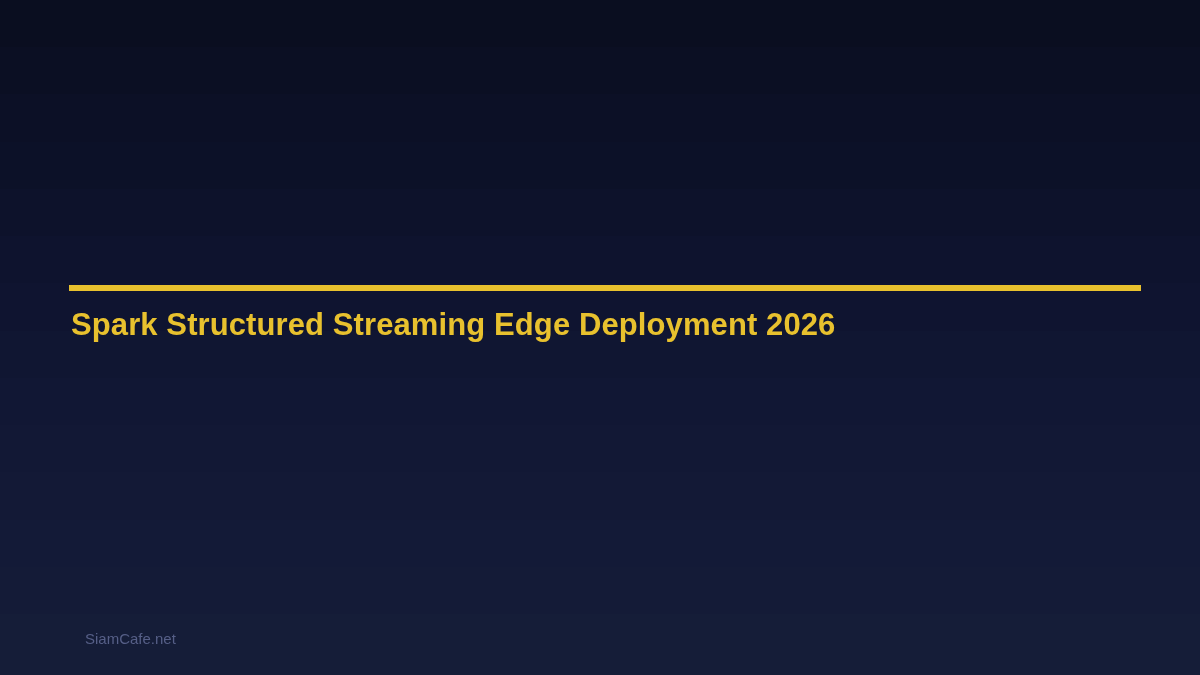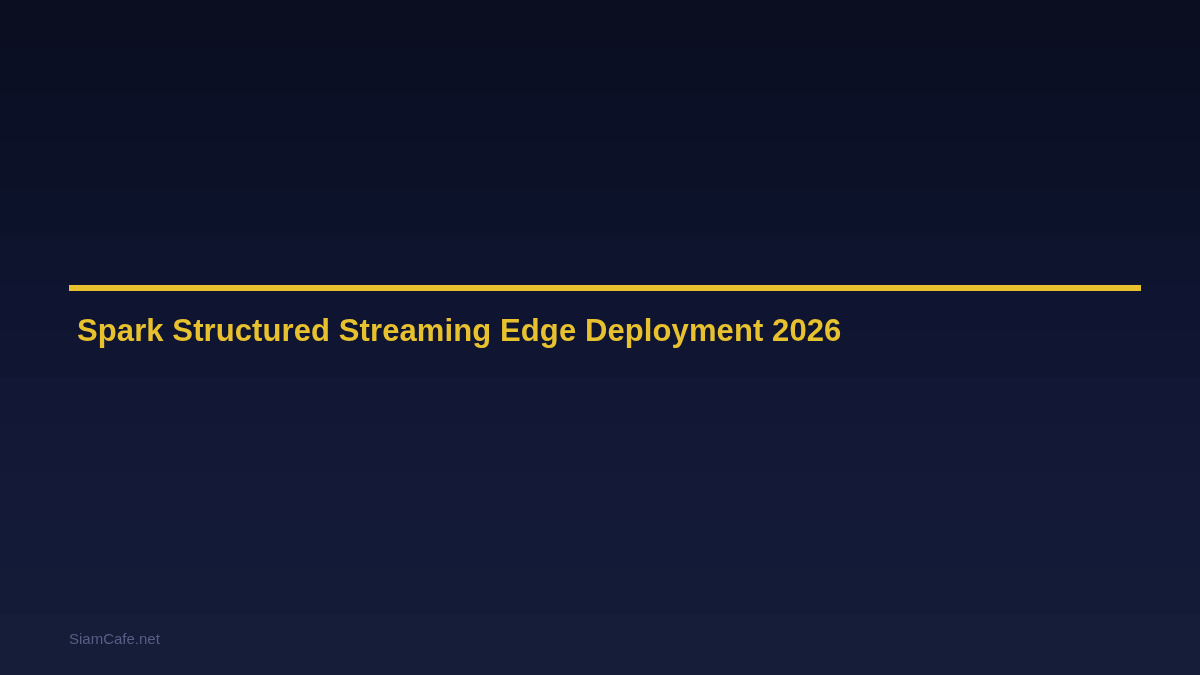--- a/index.html
+++ b/index.html
@@ -58,32 +58,32 @@
     top: 285px;
     width: 1072px;
     height: 6px;
     background: #e8c12e;
   }
 
   .slide-title {
     position: absolute;
     left: 69px;
     top: 303px;
-    margin: 8px;
+    margin: 2px;
     font-size: 31px;
     font-weight: bold;
     line-height: 40px;
     letter-spacing: 0.1px;
     color: #e8c12e;
     white-space: nowrap;
   }
 
   .footer-watermark {
     position: absolute;
-    left: 69px;
+    left: 85px;
     top: 629px;
     font-size: 15px;
     font-weight: normal;
     line-height: 20px;
     color: #565f87;
     white-space: nowrap;
   }
 </style>
 </head>
 <body>

